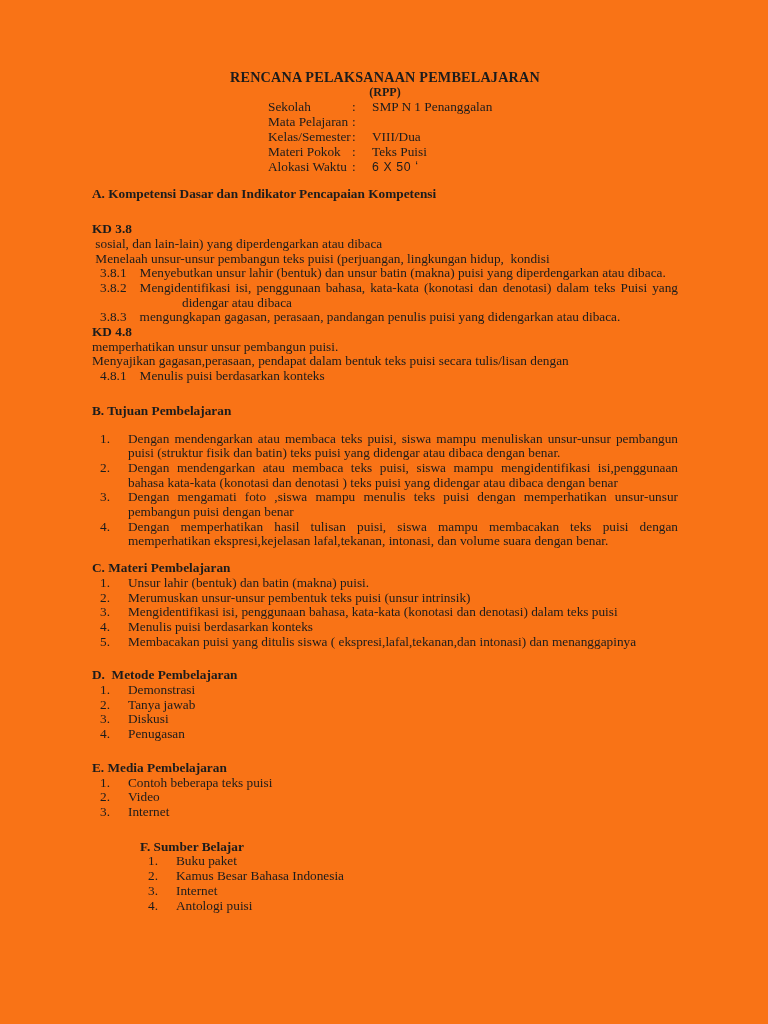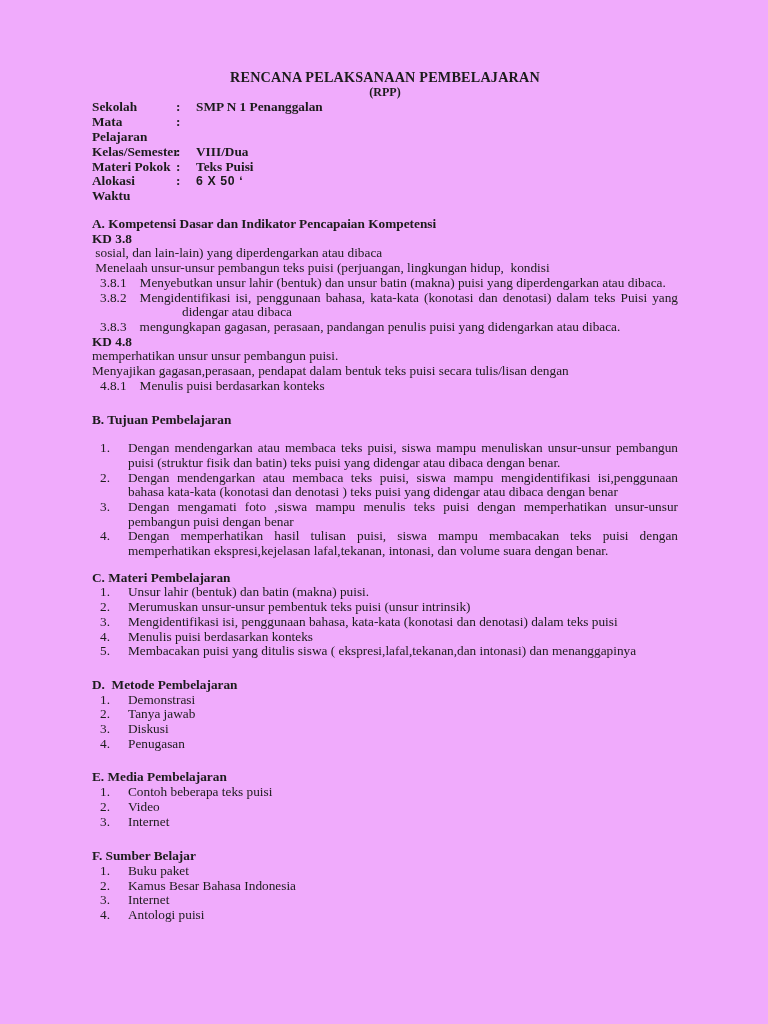--- a/index.html
+++ b/index.html
@@ -6,67 +6,67 @@
   body {
     width: 768px; height: 1024px;
     background: #ffffff;
     font-family: "Liberation Serif", serif;
     color: #1c1c1c;
     -webkit-font-smoothing: antialiased;
   }
   .page {
     position: relative;
     width: 768px; height: 1024px;
-    background: #f0abfc;
+    background: #f97316;
     overflow: hidden;
   }
   .content {
     padding: 70px 90px 0 92px; 
     font-size: 13.3px;
     line-height: 14.7px;
   }
   .title-block { text-align: center; font-weight: bold; }
   .doc-title   { font-size: 14.2px; letter-spacing: 0.2px; }
   .doc-subtitle{ font-size: 12px; }
 
-  .meta { margin-top: 1px; font-weight: bold; }
+  .meta { margin-left: 176px; margin-top: 1px; }
   .meta-row { display: flex; line-height: 14.8px; }
   .meta-label { width: 84px; flex: 0 0 84px; }
   .meta-colon { width: 20px; flex: 0 0 20px; }
   .meta-value { flex: 1; white-space: pre-wrap; }
   .alok-value {
     font-family: "Liberation Sans", sans-serif;
     font-size: 12.3px;
     letter-spacing: 0.6px;
   }
 
   .sec-heading {
     font-weight: bold;
     white-space: pre-wrap; 
   }
   .sec-a { margin-top: 13px; }
-  .kd-block-38 { margin-top: 0; }
+  .kd-block-38 { margin-top: 20px; }
   .kd-block-48 { margin-top: 0; }
   .kd-heading { font-weight: bold; }
   .line { white-space: pre-wrap; }
 
   
   .hang {
     padding-left: 90px;
     text-indent: -82px;
     text-align: justify;
   }
   .hang .knum { margin-right: 13px; }
 
   .sec-b { margin-top: 20px; }
   .sec-b .numlist { margin-top: 13px; }
   .sec-c { margin-top: 12px; }
   .sec-d { margin-top: 19px; }
   .sec-e { margin-top: 19px; }
-  .sec-f { margin-top: 20px; }
+  .sec-f { margin-top: 20px; margin-left: 48px; }
 
   .numlist { margin-left: 8px; }
   .li { display: flex; }
   .li .num { width: 28px; flex: 0 0 28px; }
   .li .txt { flex: 1; text-align: justify; white-space: normal; }
 </style>
 </head>
 <body>
 
 <div class="page">

